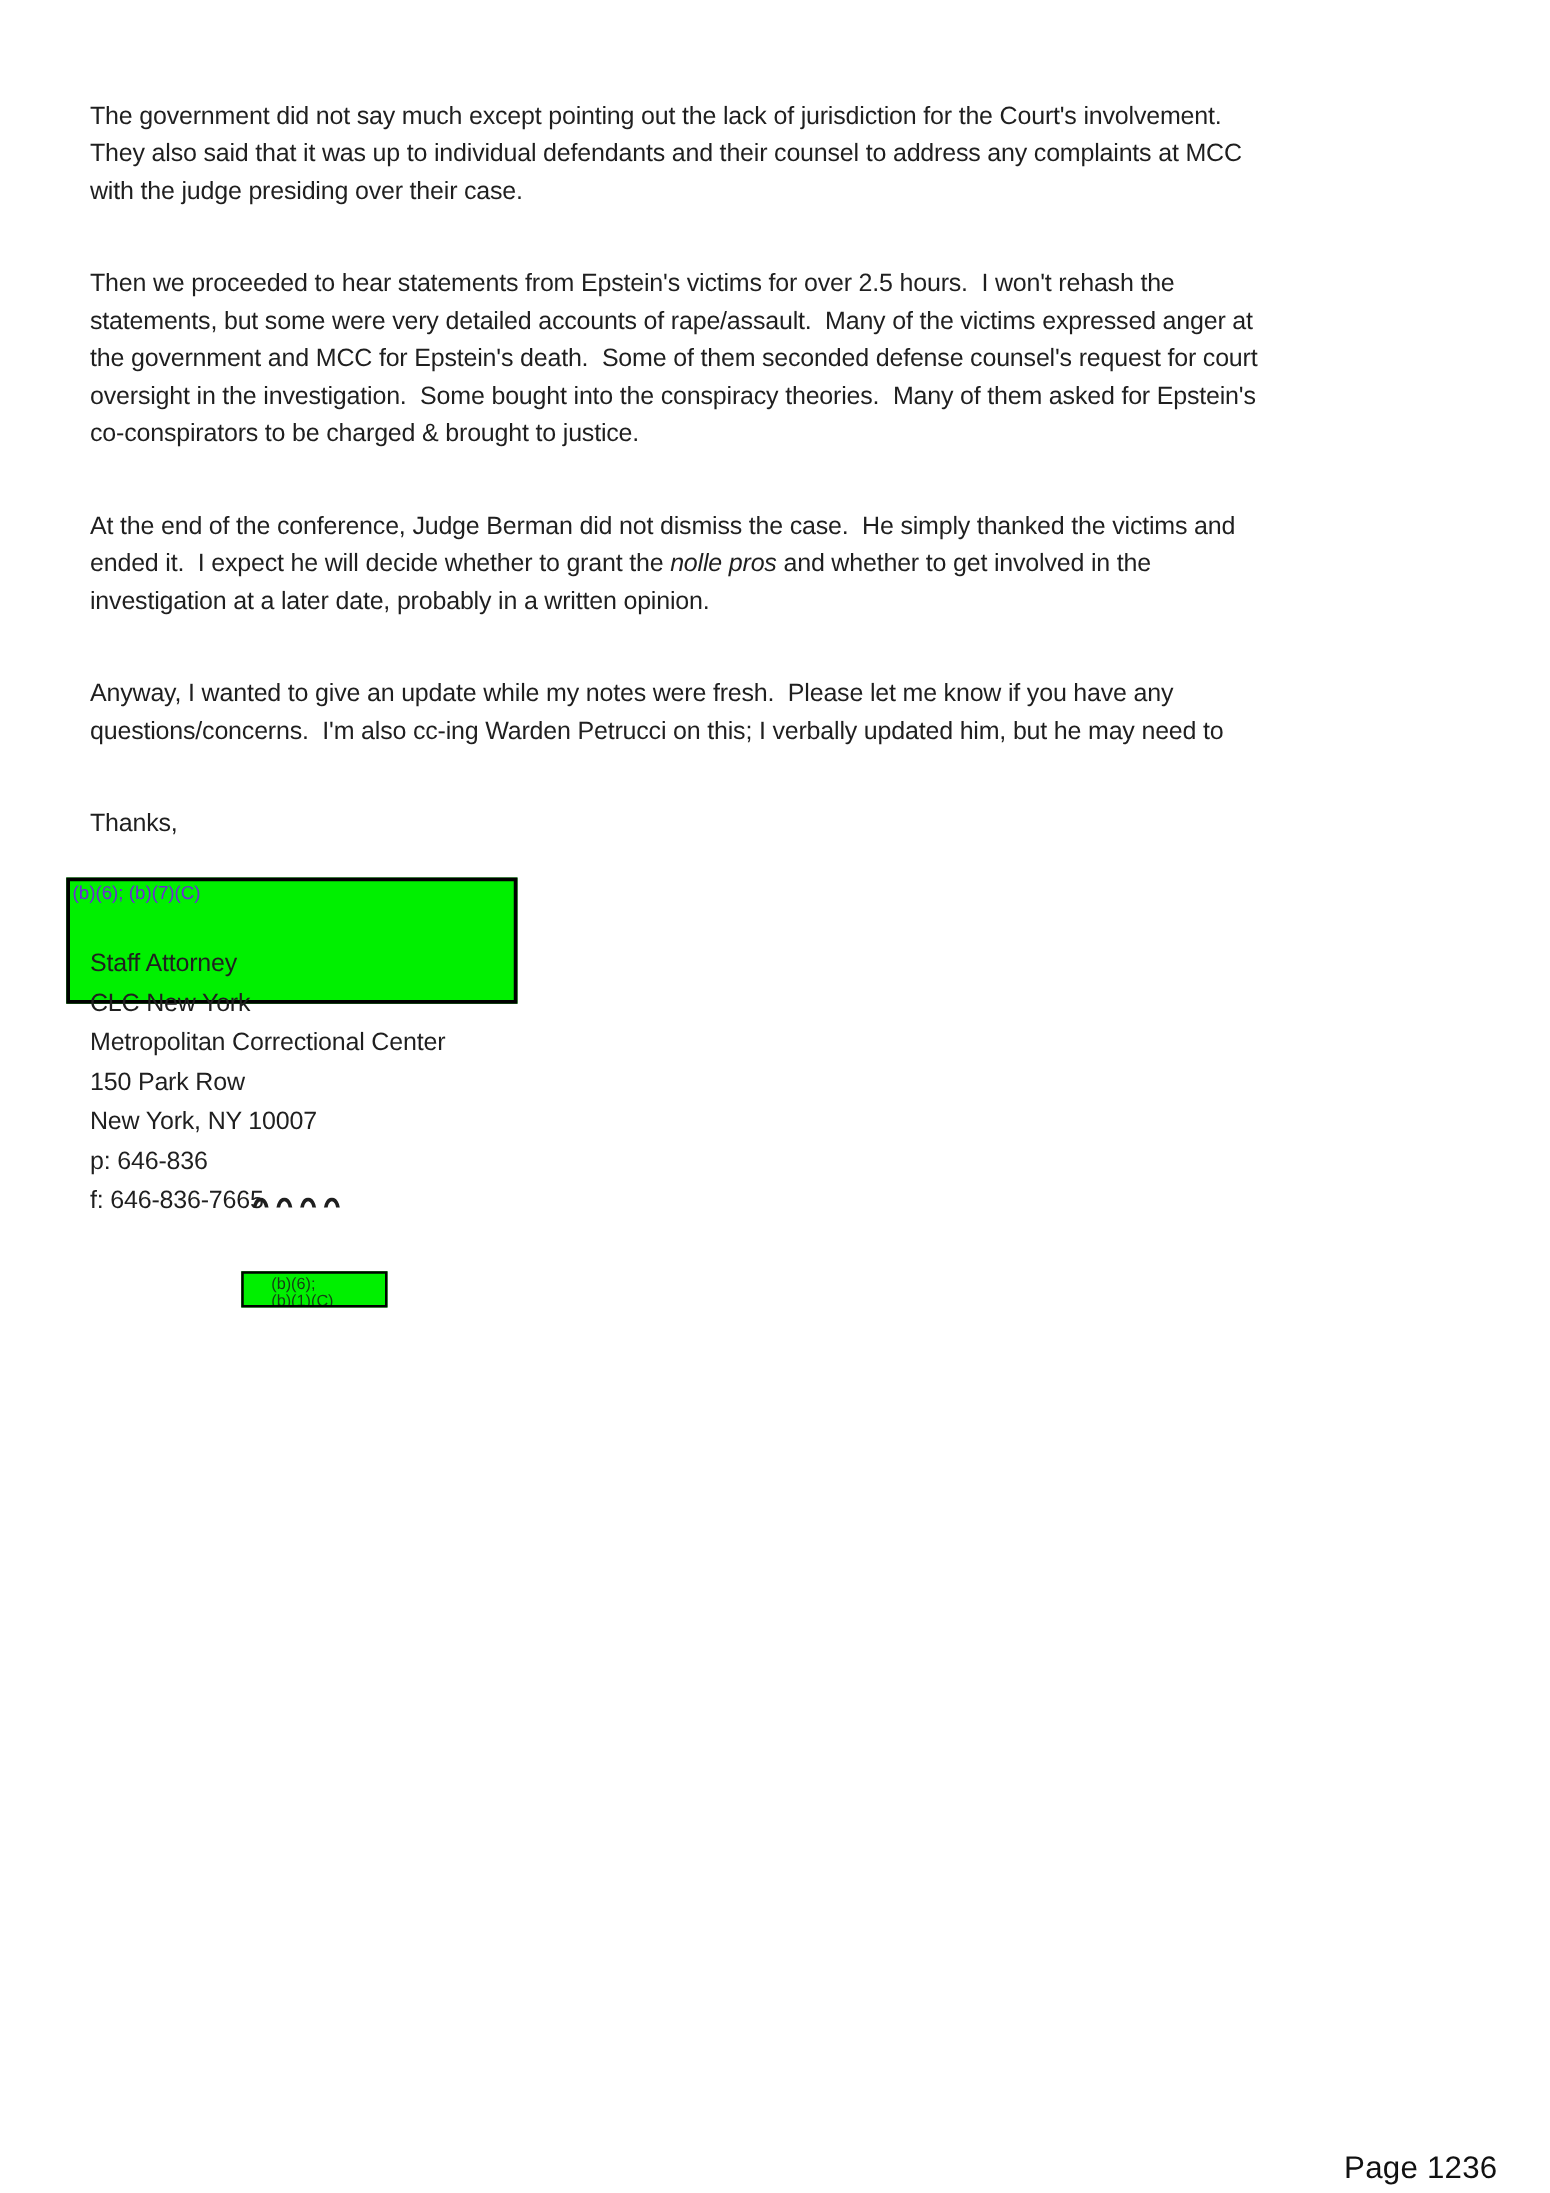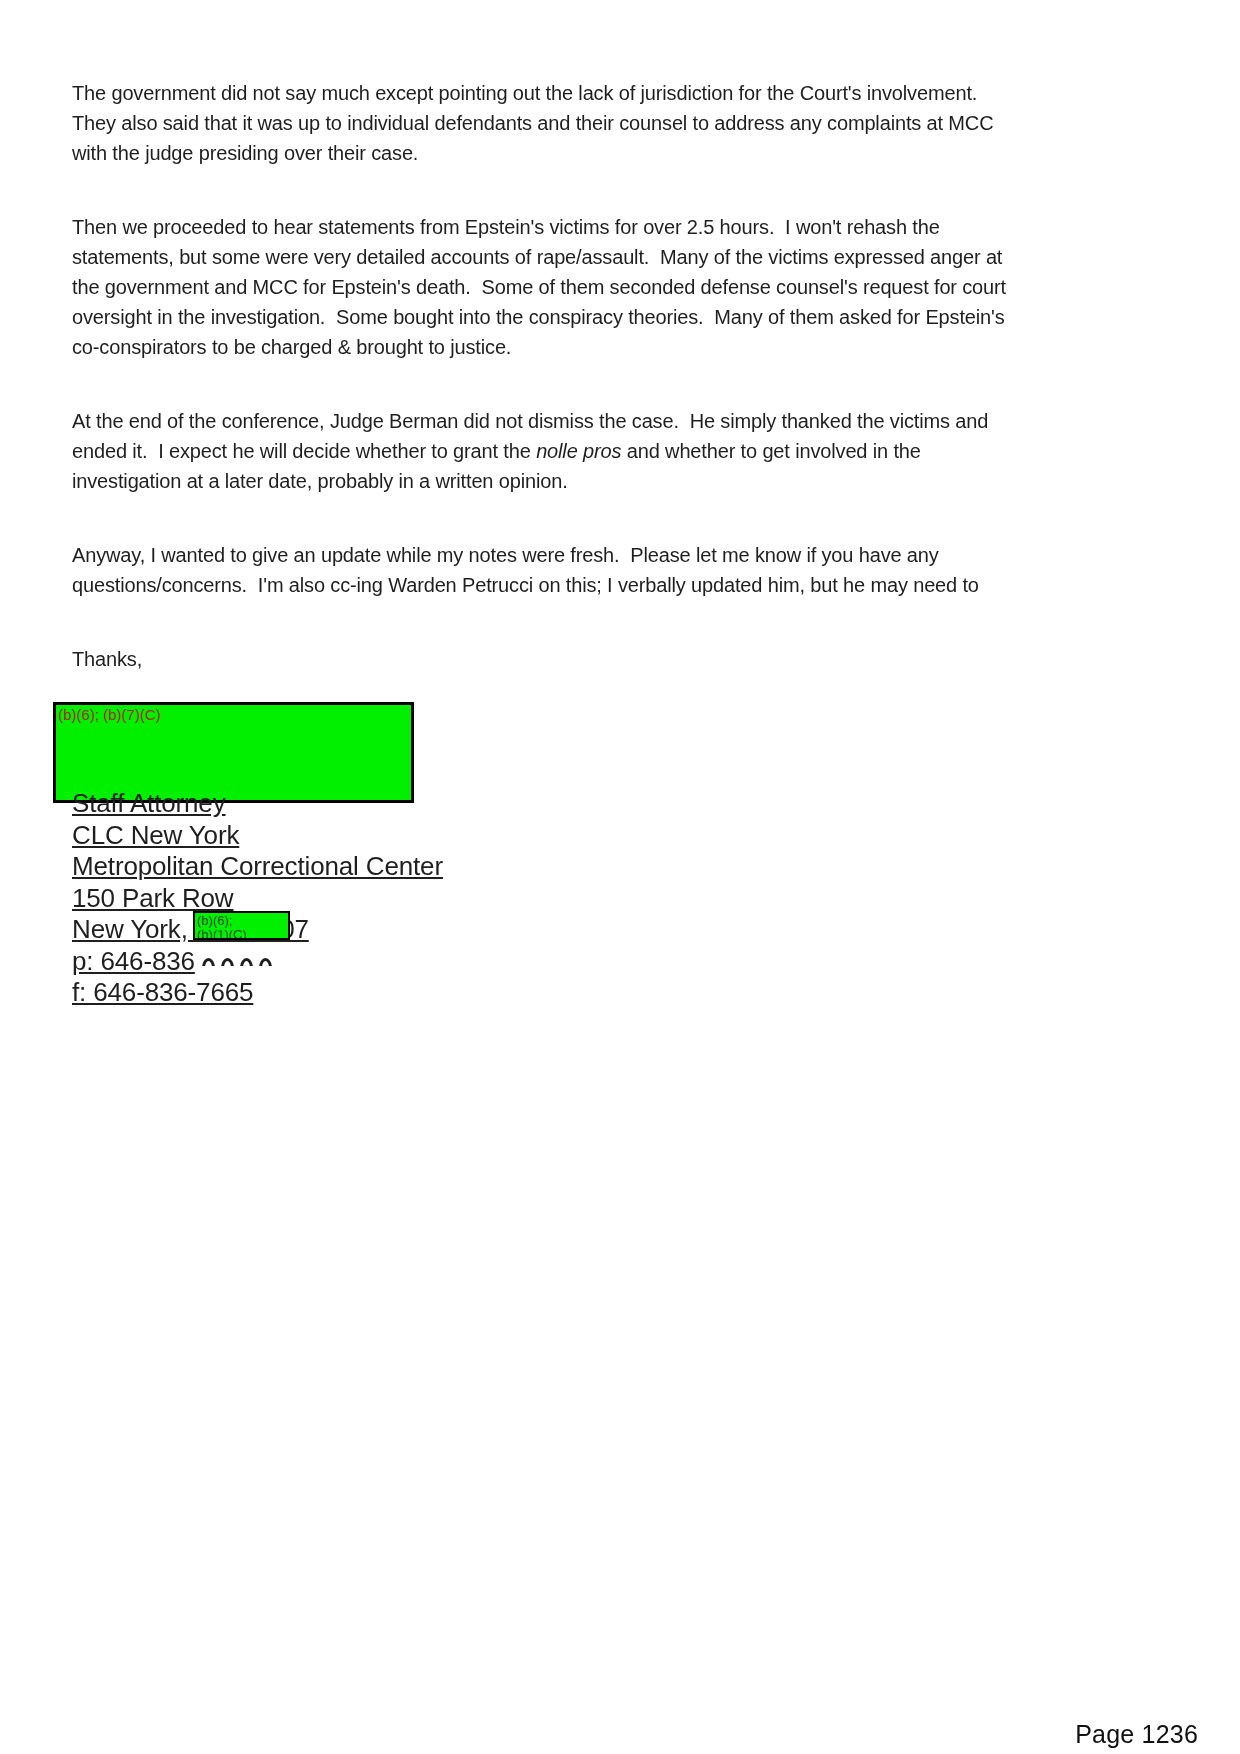--- a/index.html
+++ b/index.html
@@ -36,43 +36,43 @@
     width: 355px;
     height: 95px;
     background: #00f000;
     border: 3px solid #000000;
     overflow: hidden;
   }
   .redaction-large .redaction-label {
     font-size: 15px;
     line-height: 18px;
     padding: 1px 0 0 2px;
-    color: #b91c1c;
+    color: #6d28d9;
     white-space: pre;
   }
 
   .signature-block {
     position: absolute;
     left: 72px;
-    top: 788px;
-    font-size: 26px;
+    top: 756px;
+    font-size: 20px;
     line-height: 31.5px;
     letter-spacing: -0.15px;
-    text-decoration: underline;
   }
 
   .redaction-small {
     position: absolute;
     left: 193px;
-    top: 911px;
+    top: 1017px;
     width: 93px;
     height: 25px;
     background: #00f000;
     border: 2px solid #000000;
     overflow: hidden;
+    padding-left: 20px;
   }
   .redaction-small .redaction-label {
     font-size: 13px;
     line-height: 13px;
     padding: 1px 0 0 2px;
     color: #143d14;
     white-space: pre;
   }
 
   

